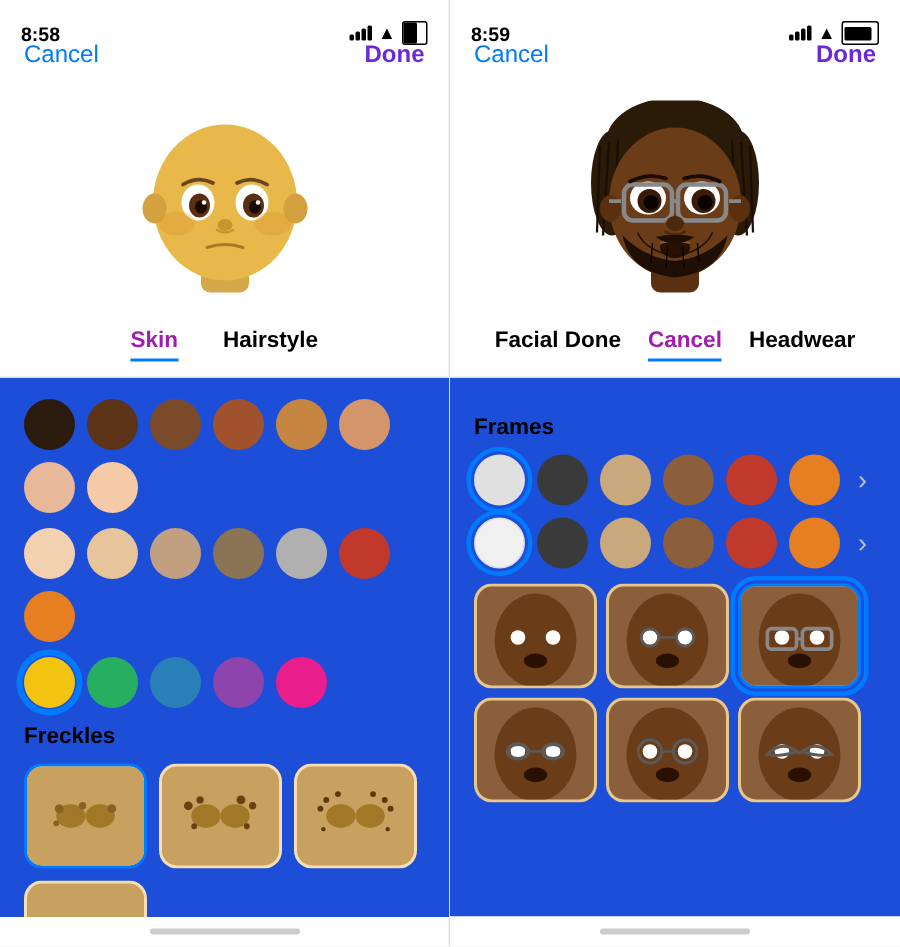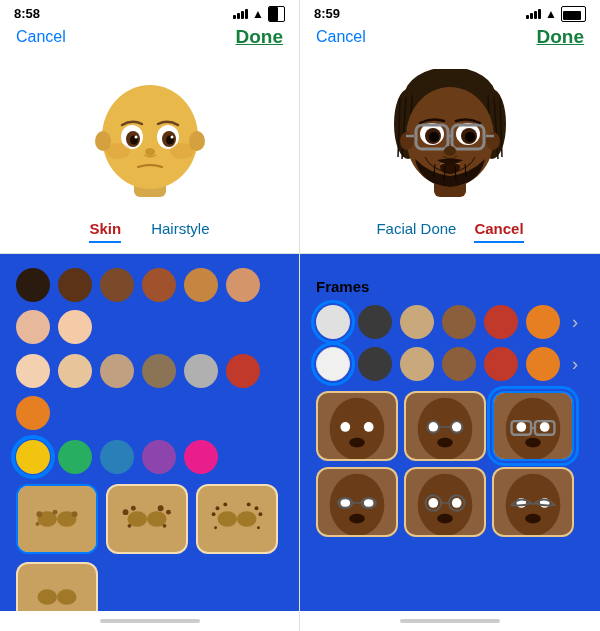--- a/index.html
+++ b/index.html
@@ -19,22 +19,22 @@
       display: flex;
       flex-direction: column;
       border-right: 1px solid #e0e0e0;
       overflow: hidden;
     }
 
     
     .status-bar {
       display: flex;
       justify-content: space-between;
-      align-items: flex-start;
-      padding: 6px 14px 2px;
+      align-items: center;
+      padding: 22px 14px 2px;
       height: 22px;
     }
     .status-time {
       font-size: 13px;
       font-weight: 600;
       color: #000;
     }
     .status-icons {
       display: flex;
       align-items: center;
@@ -48,24 +48,23 @@
       display: flex;
       justify-content: space-between;
       align-items: center;
       padding: 4px 16px 6px;
     }
     .nav-cancel {
       color: #007aff;
       font-size: 16px;
     }
     .nav-done {
-      color: #15803d;
-      font-size: 19px;
+      color: #6d28d9;
+      font-size: 16px;
       font-weight: 600;
-      text-decoration: underline;
     }
 
     
     .avatar-area {
       display: flex;
       justify-content: center;
       align-items: center;
       height: 160px;
       background: #fff;
     }
@@ -86,31 +85,31 @@
     
     .tabs {
       display: flex;
       justify-content: center;
       gap: 30px;
       padding: 6px 0 10px;
       border-bottom: 1px solid #e0e0e0;
     }
     .tab-item {
       font-size: 15px;
-      color: #b91c1c;
+      color: #a21caf;
       cursor: pointer;
       padding-bottom: 4px;
     }
     .tab-item.active {
       font-weight: 600;
       border-bottom: 2px solid #007aff;
     }
     .tab-item.inactive {
-      color: #0369a1;
-      font-weight: 400;
+      color: #000000;
+      font-weight: 700;
     }
 
     
     .content-area {
       flex: 1;
       padding: 14px 16px;
       overflow-y: auto;
       background: #1d4ed8;
     }
 
@@ -339,20 +338,21 @@
       <div class="swatch" style="background:#e67e22"></div>
     </div>
     <div class="color-swatches">
       <div class="swatch selected" style="background:#f1c40f;outline:3px solid #007aff;outline-offset:2px;"></div>
       <div class="swatch" style="background:#27ae60"></div>
       <div class="swatch" style="background:#2980b9"></div>
       <div class="swatch" style="background:#8e44ad"></div>
       <div class="swatch" style="background:#e91e8c"></div>
     </div>
 
+    <div class="section-label">Freckles</div>
     <div class="freckles-grid">
       <div class="freckle-item selected">
         <svg viewBox="0 0 80 70" width="80" height="70">
           <rect width="80" height="70" fill="#c8a060"></rect>
 
           <ellipse cx="30" cy="35" rx="10" ry="8" fill="#a07828"></ellipse>
           <ellipse cx="50" cy="35" rx="10" ry="8" fill="#a07828"></ellipse>
           <circle cx="22" cy="30" r="3" fill="#8b6020"></circle>
           <circle cx="38" cy="28" r="2.5" fill="#8b6020"></circle>
           <circle cx="58" cy="30" r="3" fill="#8b6020"></circle>
@@ -488,20 +488,21 @@
         <line x1="75" y1="95" x2="76" y2="108" stroke="#0a0402" stroke-width="1"></line>
 
         <path d="M47 91 Q60 88 73 91 Q65 96 60 95 Q55 96 47 91Z" fill="#1e0e04"></path>
       </svg>
     </div>
   </div>
 
   <div class="tabs-right tabs">
     <span class="tab-item inactive">Facial Done</span>
     <span class="tab-item active">Cancel</span>
+    <span class="tab-item inactive">Headwear</span>
   </div>
 
   <div class="content-area">
 
     <div class="frames-section">
       <div class="section-label">Frames</div>
       <div class="color-row">
         <div style="width:34px;height:34px;border-radius:50%;background:#e0e0e0;outline:3px solid #007aff;outline-offset:2px;"></div>
         <div style="width:34px;height:34px;border-radius:50%;background:#3a3a3a;"></div>
         <div style="width:34px;height:34px;border-radius:50%;background:#c9a87c;"></div>

